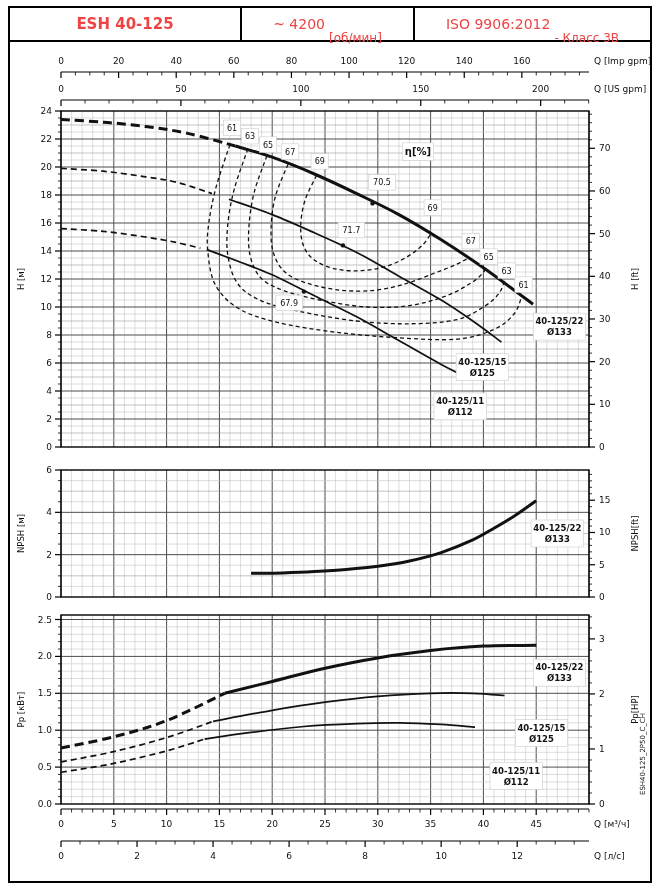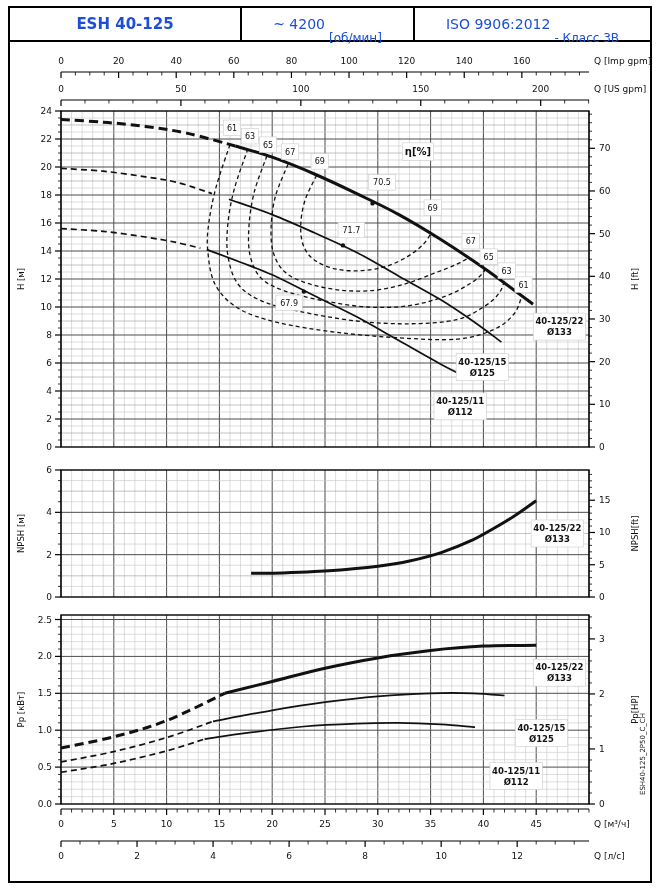--- a/index.html
+++ b/index.html
@@ -1,17 +1,17 @@
 <!DOCTYPE html>
 <html><head>
 <meta charset="utf-8">
 <style>
   html,body{margin:0;padding:0;background:#fff;}
   .page{position:relative;width:660px;height:889px;background:#fff;
-        font-family:"DejaVu Sans","Liberation Sans",sans-serif;color:#1d4ed8;}
+        font-family:"DejaVu Sans","Liberation Sans",sans-serif;color:#ef4444;}
   .figure{position:absolute;left:8px;top:6px;width:644px;height:877px;border:2px solid #000;box-sizing:border-box;}
   .hdr{display:flex;height:32px;border-bottom:2px solid #000;}
   .hcell{display:flex;align-items:center;justify-content:center;box-sizing:border-box;}
   .hcell.c1{width:232px;border-right:2px solid #000;font-size:15px;font-weight:bold;}
   .hcell.c2{width:173px;border-right:2px solid #000;font-size:14px;}
   .hcell.c3{flex:1;font-size:14px;}
   .hsmall{font-size:12px;margin-left:4px;margin-top:28px;}
   svg{display:block;}
 </style>
 </head>

